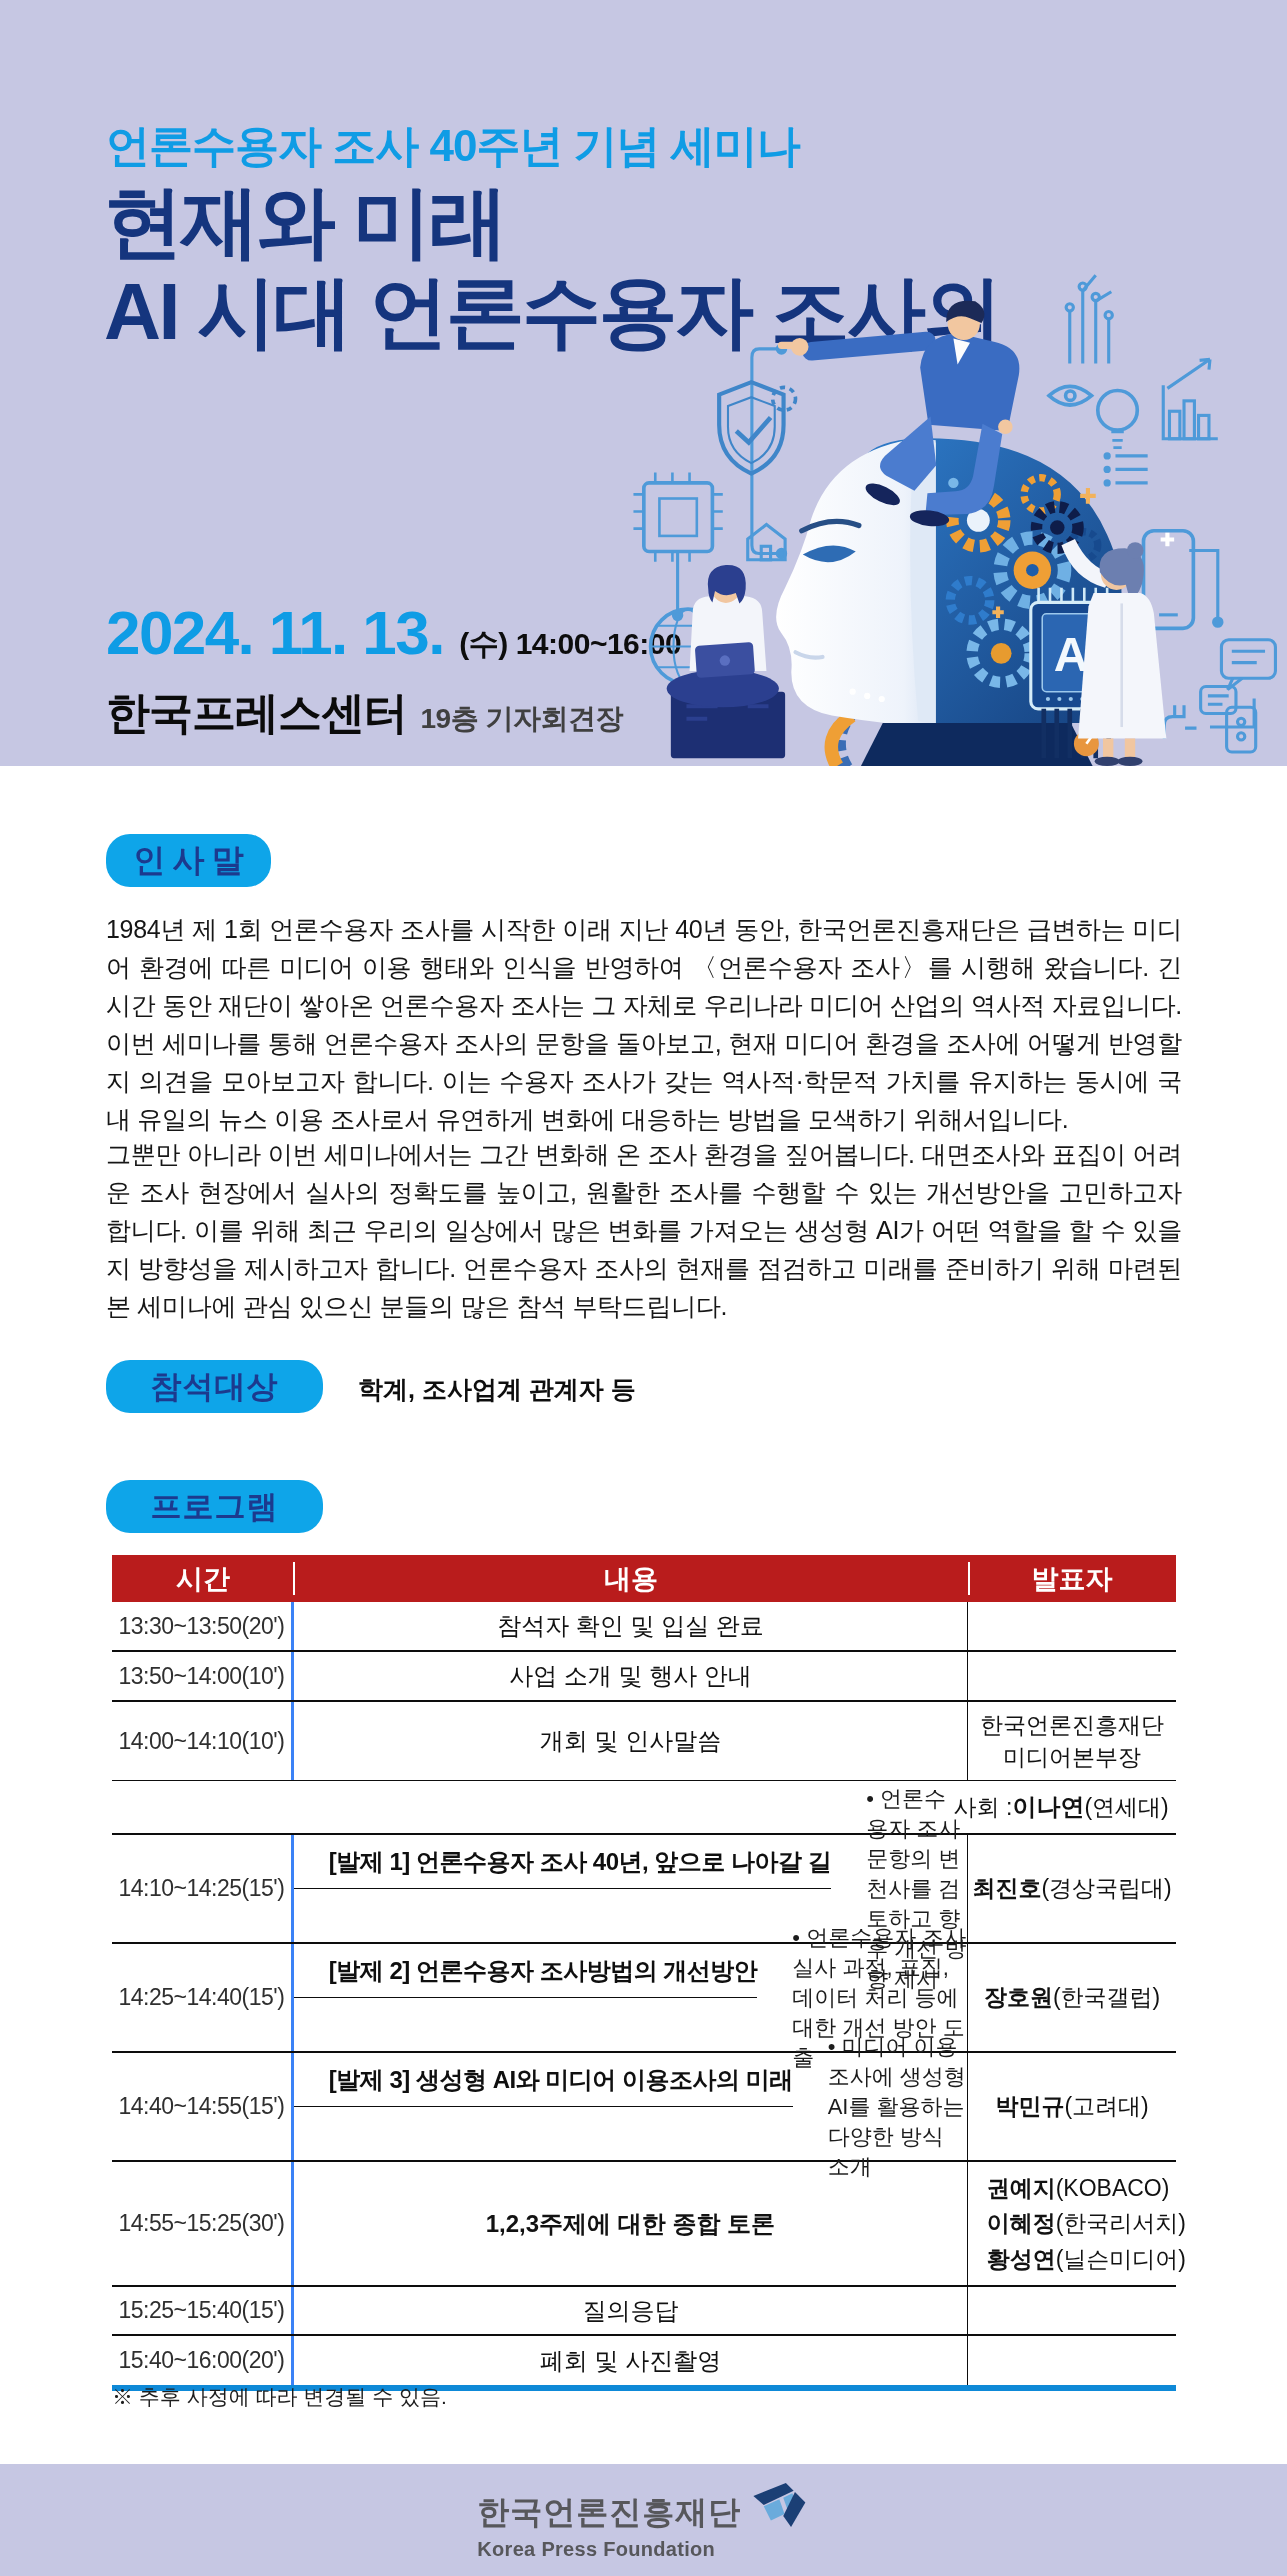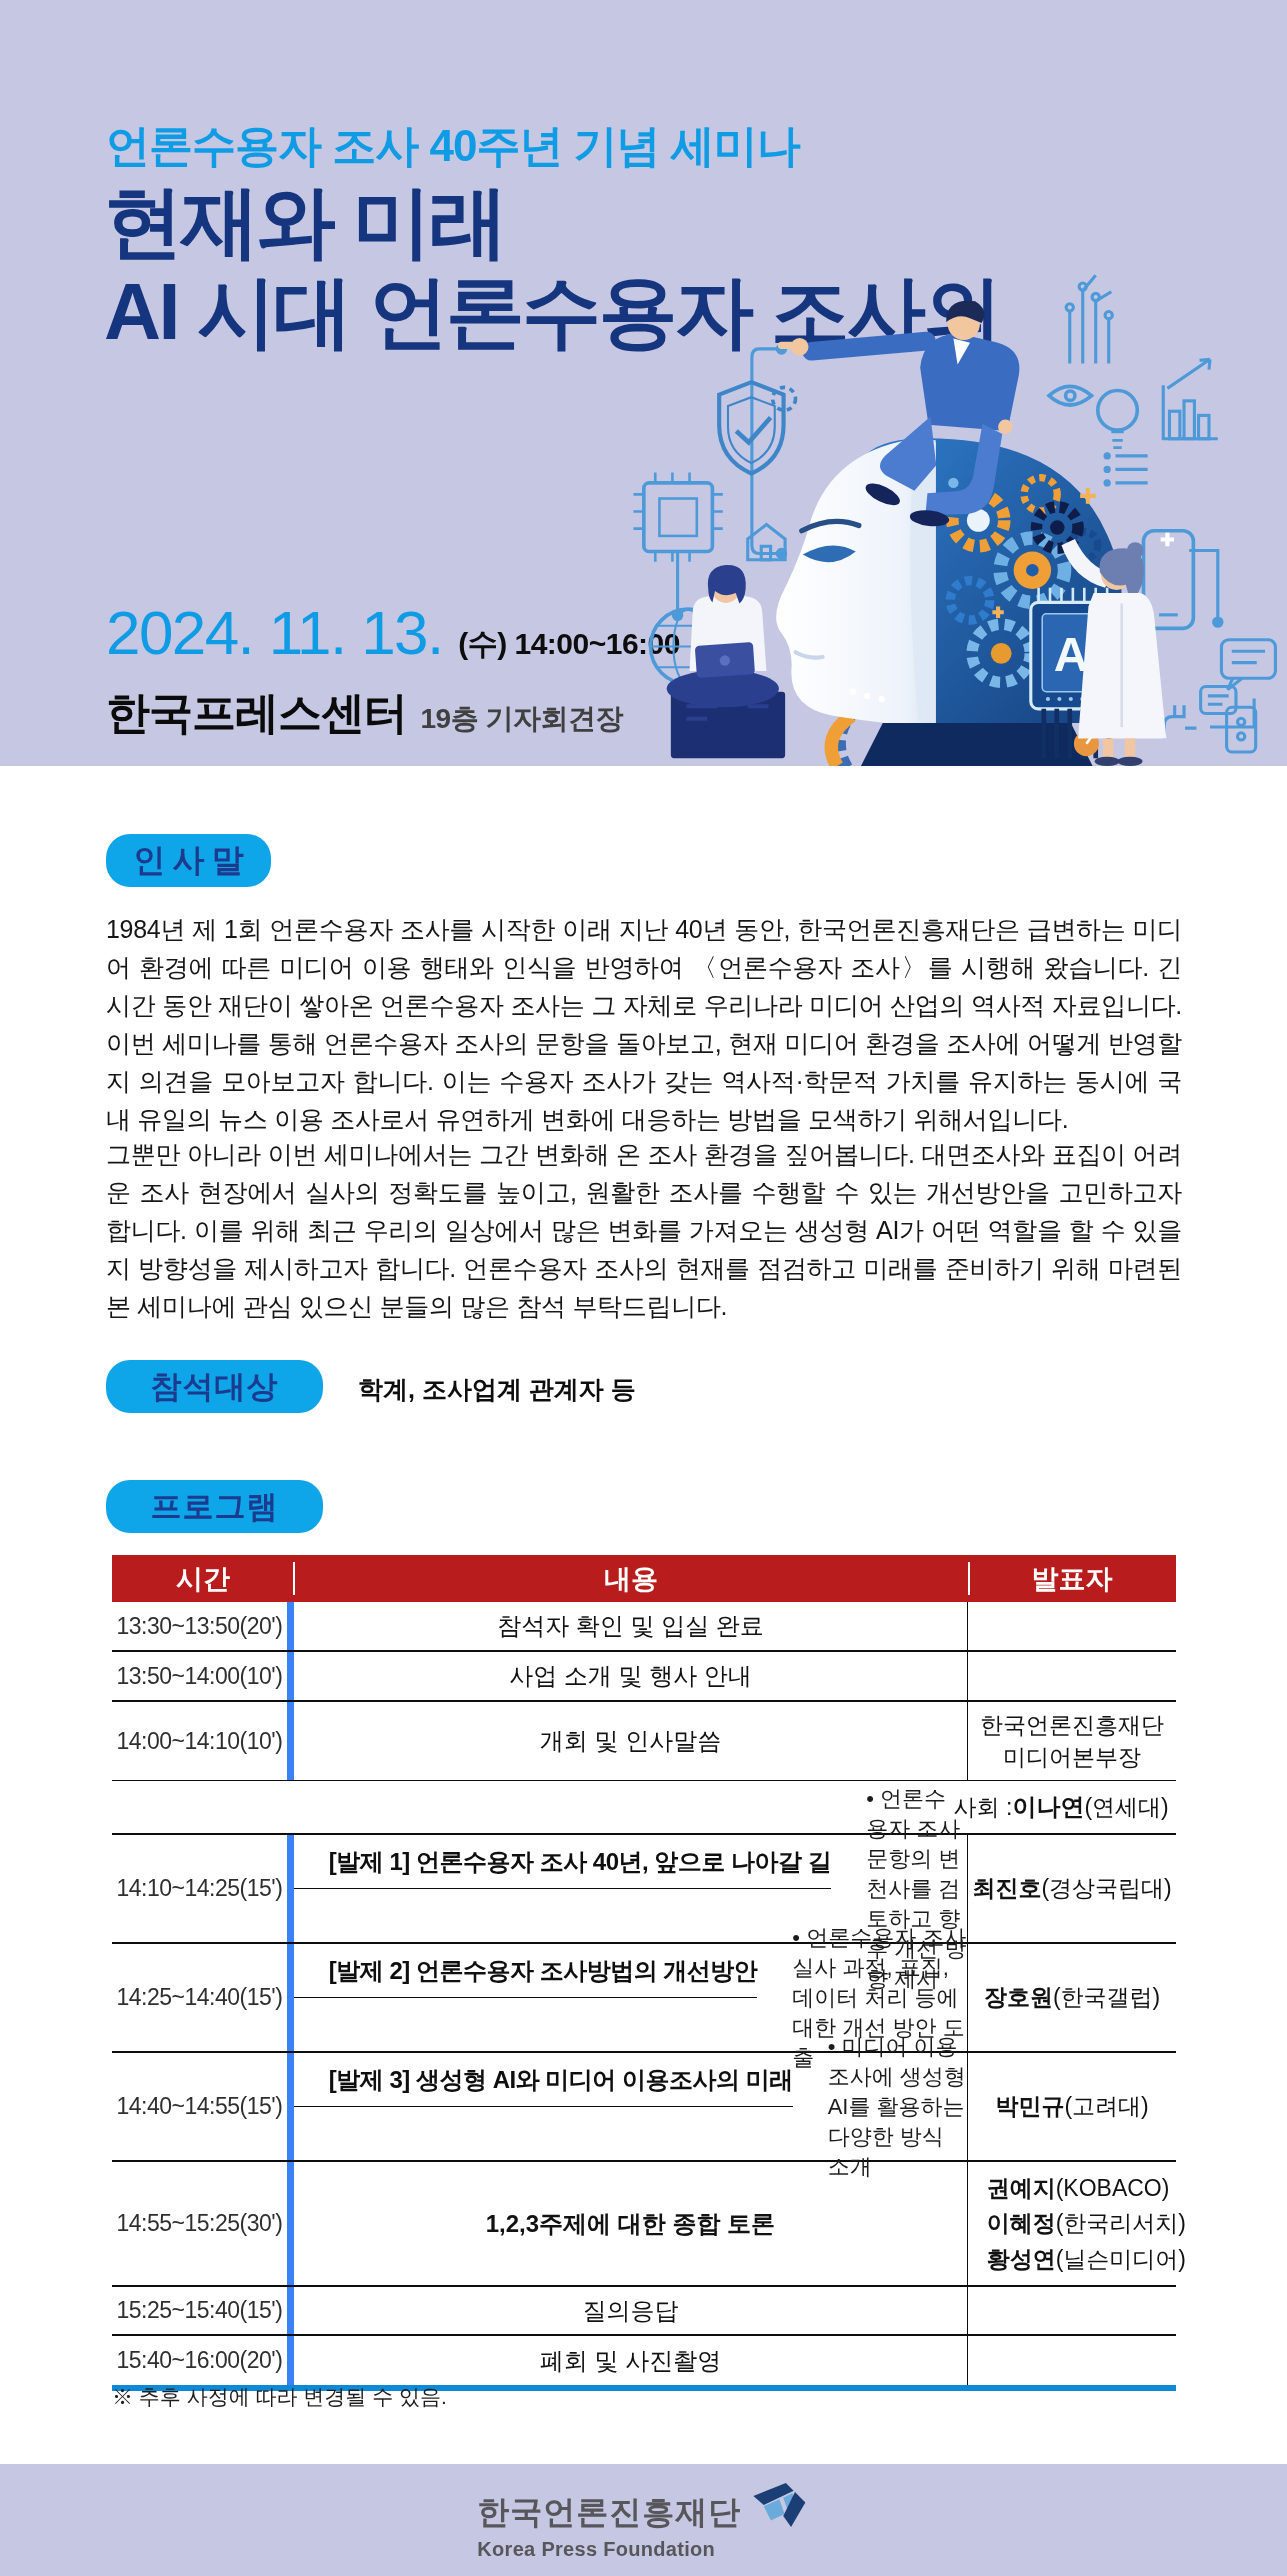--- a/index.html
+++ b/index.html
@@ -5,21 +5,21 @@
   * { margin:0; padding:0; box-sizing:border-box; }
   html,body { background:#ffffff; }
   body { font-family:"Liberation Sans", sans-serif; }
   .poster { position:relative; width:1288px; height:2576px; margin:0 auto; background:#ffffff; overflow:hidden; }
 
   
   .header { position:absolute; left:0; top:0; width:1288px; height:766px; background:#c6c7e3; }
   .subtitle { position:absolute; left:106px; top:117px; font-size:44px; font-weight:bold; color:#0f9ce5; letter-spacing:-1px; }
   .title { position:absolute; left:104px; top:177px; font-size:79px; line-height:1.14; font-weight:bold; color:#15357e; letter-spacing:-2.6px; }
   .date-row { position:absolute; left:106px; top:597px; display:flex; align-items:baseline; gap:15.6px; }
-  .date-big { font-size:62px; font-weight:normal; color:#0f9ce5; letter-spacing:-1.6px; }
+  .date-big { font-size:62px; font-weight:bold; color:#0f9ce5; letter-spacing:-1.6px; }
   .date-detail { font-size:30px; font-weight:600; color:#0d0d0d; letter-spacing:-0.5px; }
   .venue-row { position:absolute; left:106px; top:684px; display:flex; align-items:baseline; gap:13.5px; }
   .venue-big { font-size:44px; font-weight:bold; color:#0b0b0b; letter-spacing:-1px; }
   .venue-detail { font-size:28px; font-weight:600; color:#404040; letter-spacing:-0.5px; }
   .illustration { position:absolute; left:597px; top:244px; width:691px; height:522px; }
 
   
   .pill { position:absolute; background:#0ea5e9; color:#1c3a8e; font-weight:bold; border-radius:24px;
           display:flex; align-items:center; justify-content:center; }
   .pill-greeting { left:106px; top:834px; width:165px; height:53px; font-size:32px; letter-spacing:7.3px; padding-left:7.3px; }
@@ -38,21 +38,21 @@
   .table { position:absolute; left:112px; top:1555px; width:1064px; }
   .thead { display:flex; height:47px; background:#b91c1c; color:#fff; font-weight:bold; font-size:27px; position:relative; }
   .th { display:flex; align-items:center; justify-content:center; }
   .t-time { width:182px; } .t-content { width:675px; } .t-presenter { width:208px; }
   .vdiv { position:absolute; top:7.3px; bottom:7.3px; width:2.1px; background:#ffffff; }
   .vdiv1 { left:181px; } .vdiv2 { left:856px; }
 
   .trow { display:flex; width:1064px; }
   .bb-thick { border-bottom:2.6px solid #0d0d0d; }
   .bb-thin  { border-bottom:1.6px solid #0d0d0d; }
-  .c-time { width:182px; border-right:7px solid #3b82f6; display:flex; align-items:center; justify-content:center;
+  .c-time { width:182px; border-right:3px solid #3b82f6; display:flex; align-items:center; justify-content:center;
             font-size:23px; color:#2f2f2f; letter-spacing:-0.5px; }
   .c-mid  { width:675px; border-right:1px solid #0d0d0d; display:flex; align-items:center; justify-content:center;
             font-size:24px; font-weight:500; color:#121212; text-align:center; }
   .c-pres { width:208px; display:flex; flex-direction:column; align-items:center; justify-content:center;
             font-size:23px; color:#121212; line-height:1.4; }
   .h96 { height:50px; } .h152 { height:79px; } .h210 { height:109px; } .h240 { height:125px; } .h95 { height:49px; }
 
   .c-mid.talk { align-items:stretch; justify-content:flex-start; text-align:left; }
   .talk-title { height:54px; display:flex; align-items:center; padding-left:35px; font-size:24px; font-weight:bold;
                 color:#0f0f0f; border-bottom:1.6px solid #0d0d0d; letter-spacing:-0.5px; }

